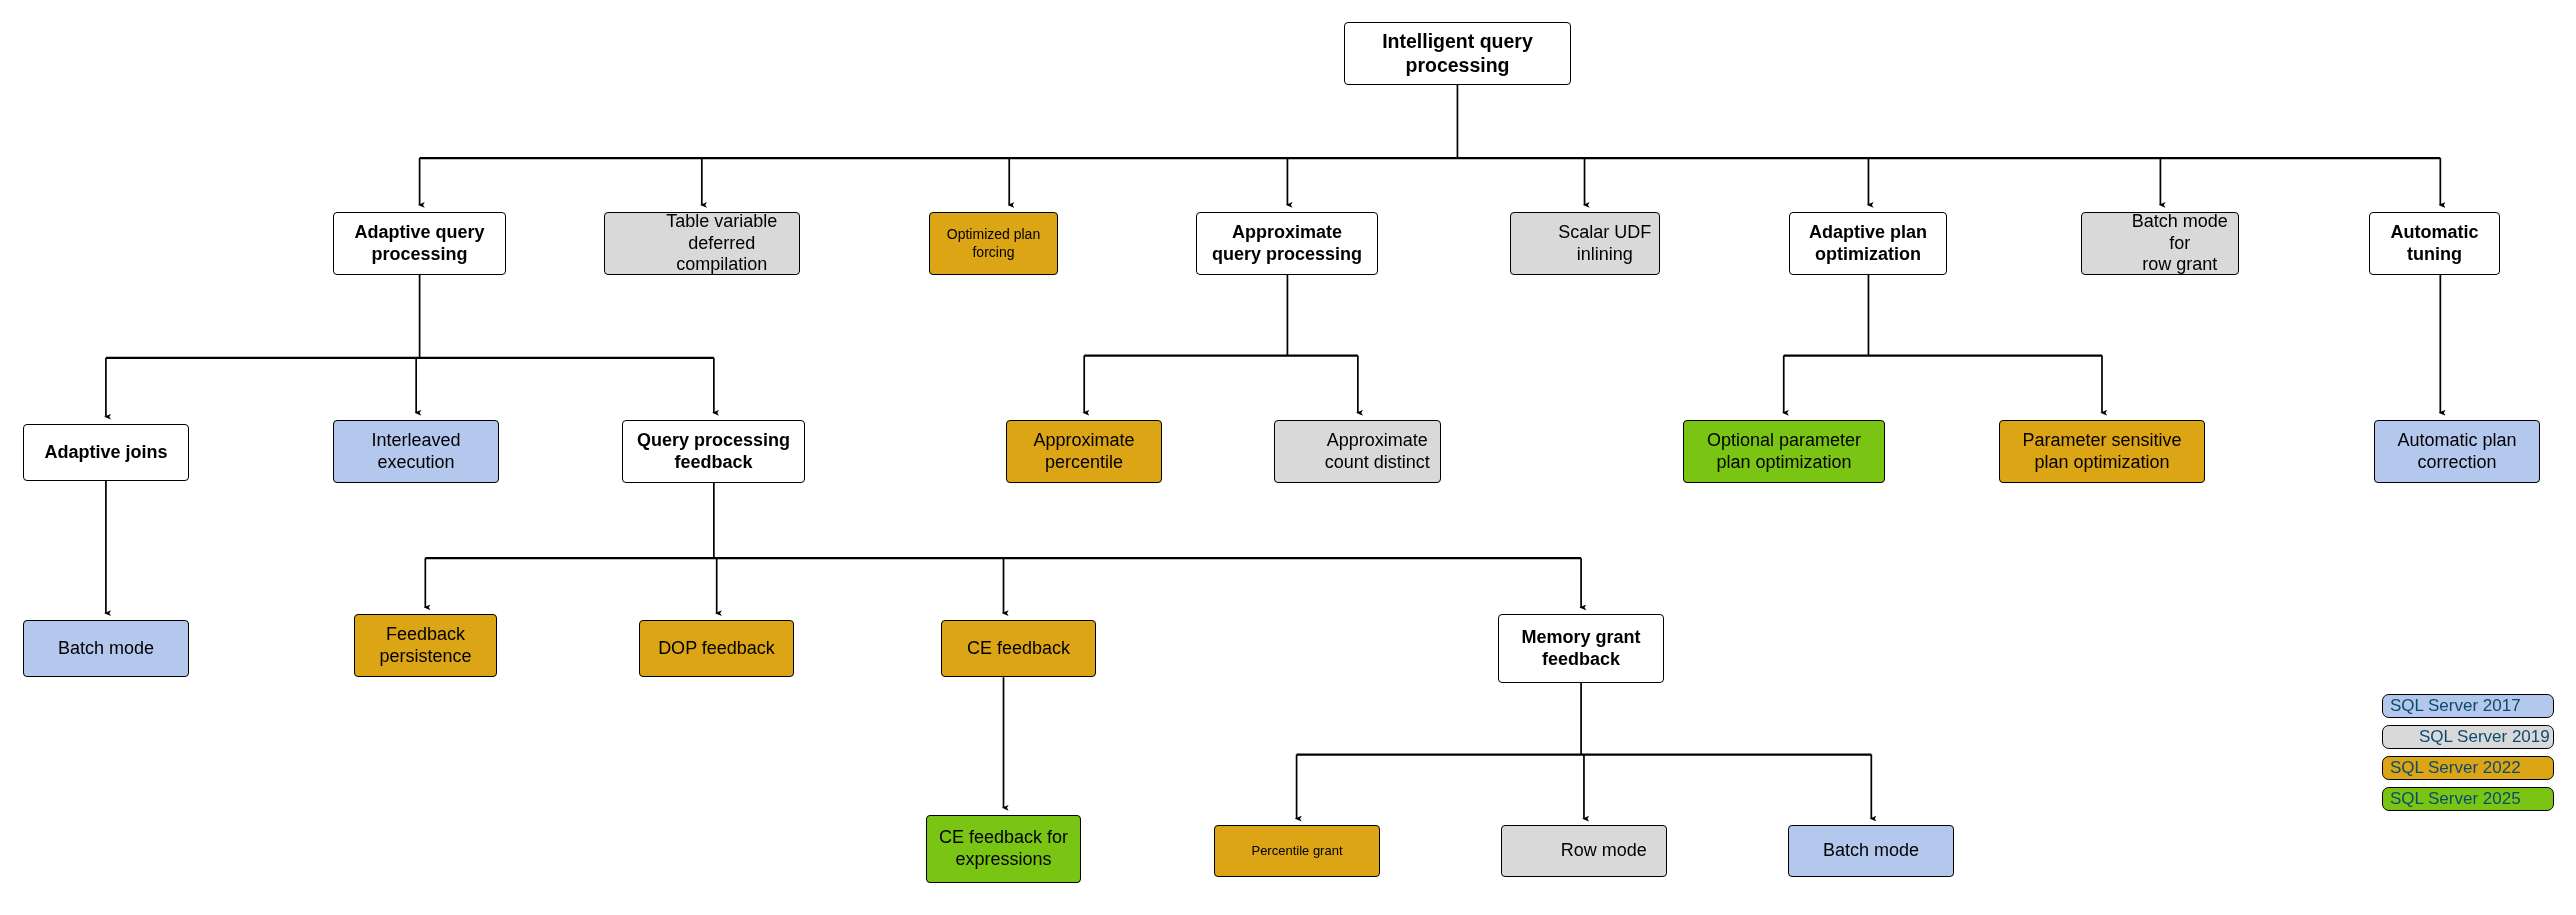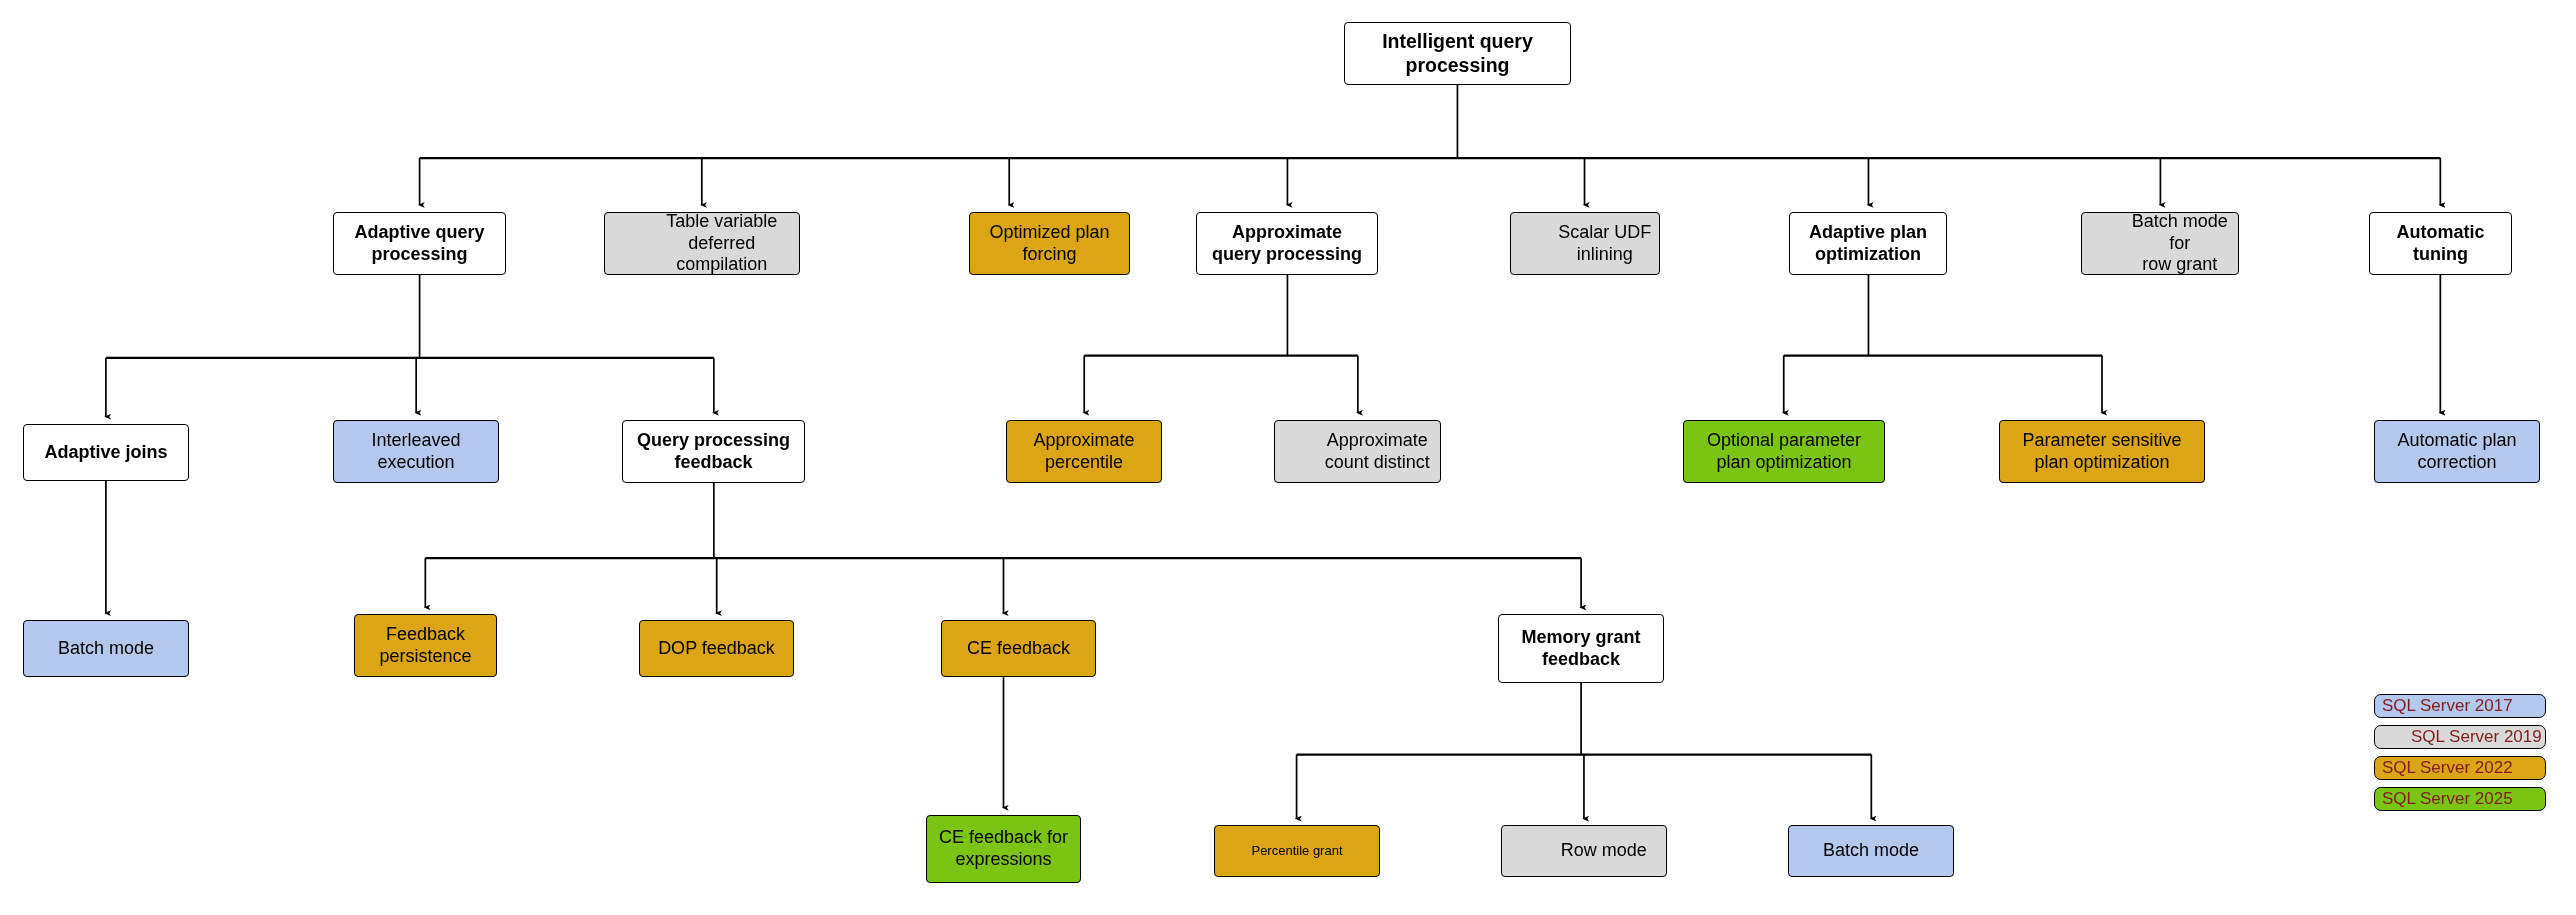--- a/index.html
+++ b/index.html
@@ -29,21 +29,22 @@
   .legend-item{
     position:absolute;
     box-sizing:border-box;
     border:1.7px solid #000000;
     border-radius:6.9px;
     display:flex;
     align-items:center;
     justify-content:flex-start;
     padding-left:6.9px;
     font-size:17px;
-    color:#7f1d1d;
+    color:#0c4a6e;
+    margin-left:8px;
   }
 </style>
 </head>
 <body>
 
 <div id="stage">
 
   <svg id="wires" viewBox="0 0 4500 1600" xmlns="http://www.w3.org/2000/svg">
     <defs>
       <marker id="ah" markerWidth="12" markerHeight="12" refX="5" refY="9" orient="auto" markerUnits="userSpaceOnUse">
@@ -102,31 +103,31 @@
     </g>
   </svg>
 
   <div id="node-layer">
       <div class="node n-white" style="left: 1344px; top: 22px; width: 227px; height: 63px; font-size: 19.5px;">Intelligent query
 processing</div>
       <div class="node n-white" style="left: 333px; top: 212px; width: 173px; height: 63px; font-size: 18px;">Adaptive query
 processing</div>
       <div class="node n-grey" style="left: 604px; top: 212px; width: 196px; height: 63px; font-size: 18px;">Table variable
 deferred compilation</div>
-      <div class="node n-orange" style="left: 969px; top: 212px; width: 161px; height: 63px; font-size: 18px;">Optimized plan
+      <div class="node n-orange" style="left: 929px; top: 212px; width: 129px; height: 63px; font-size: 14px;">Optimized plan
 forcing</div>
       <div class="node n-white" style="left: 1196px; top: 212px; width: 182px; height: 63px; font-size: 18px;">Approximate
 query processing</div>
       <div class="node n-grey" style="left: 1510px; top: 212px; width: 150px; height: 63px; font-size: 18px;">Scalar UDF
 inlining</div>
       <div class="node n-white" style="left: 1789px; top: 212px; width: 158px; height: 63px; font-size: 18px;">Adaptive plan
 optimization</div>
       <div class="node n-grey" style="left: 2081px; top: 212px; width: 158px; height: 63px; font-size: 18px;">Batch mode for
 row grant</div>
-      <div class="node n-white" style="left: 2369px; top: 212px; width: 143px; height: 63px; font-size: 18px;">Automatic
+      <div class="node n-white" style="left: 2369px; top: 212px; width: 131px; height: 63px; font-size: 18px;">Automatic
 tuning</div>
       <div class="node n-white" style="left: 23px; top: 424px; width: 166px; height: 57px; font-size: 18px;">Adaptive joins</div>
       <div class="node n-blue" style="left: 333px; top: 420px; width: 166px; height: 63px; font-size: 18px;">Interleaved
 execution</div>
       <div class="node n-white" style="left: 622px; top: 420px; width: 183px; height: 63px; font-size: 18px;">Query processing
 feedback</div>
       <div class="node n-orange" style="left: 1006px; top: 420px; width: 156px; height: 63px; font-size: 18px;">Approximate
 percentile</div>
       <div class="node n-grey" style="left: 1274px; top: 420px; width: 167px; height: 63px; font-size: 18px;">Approximate
 count distinct</div>

